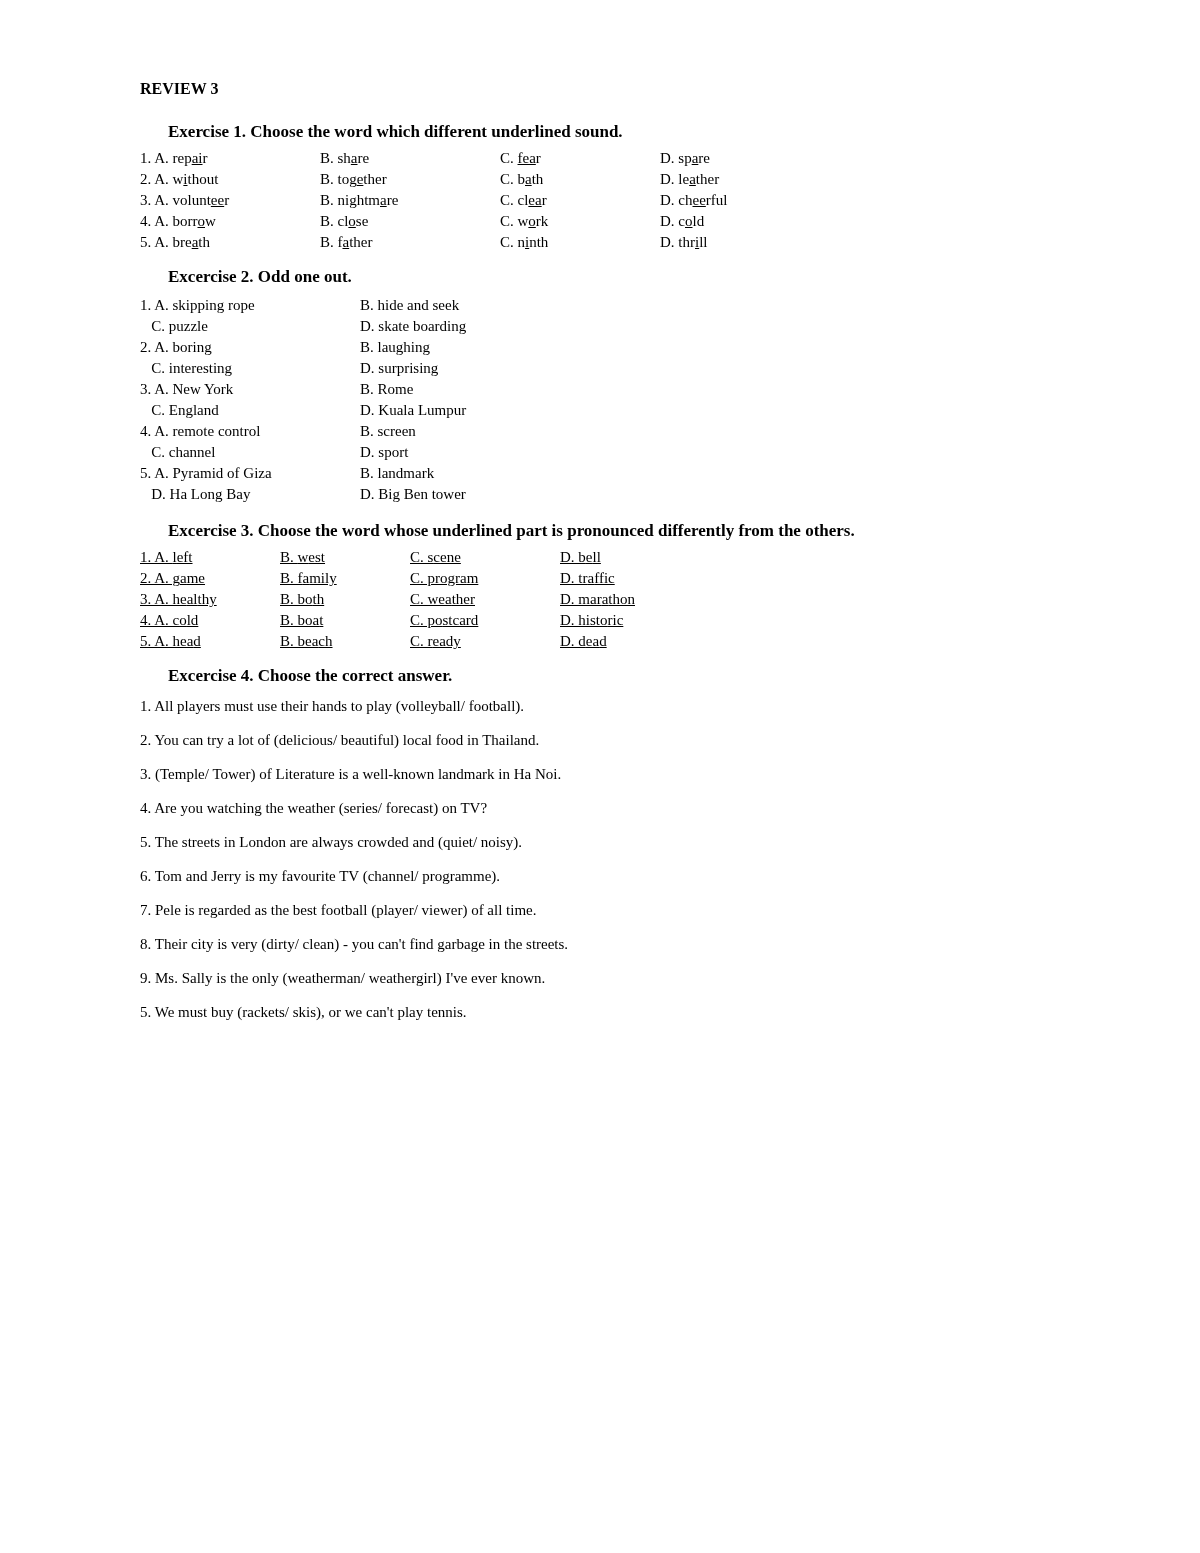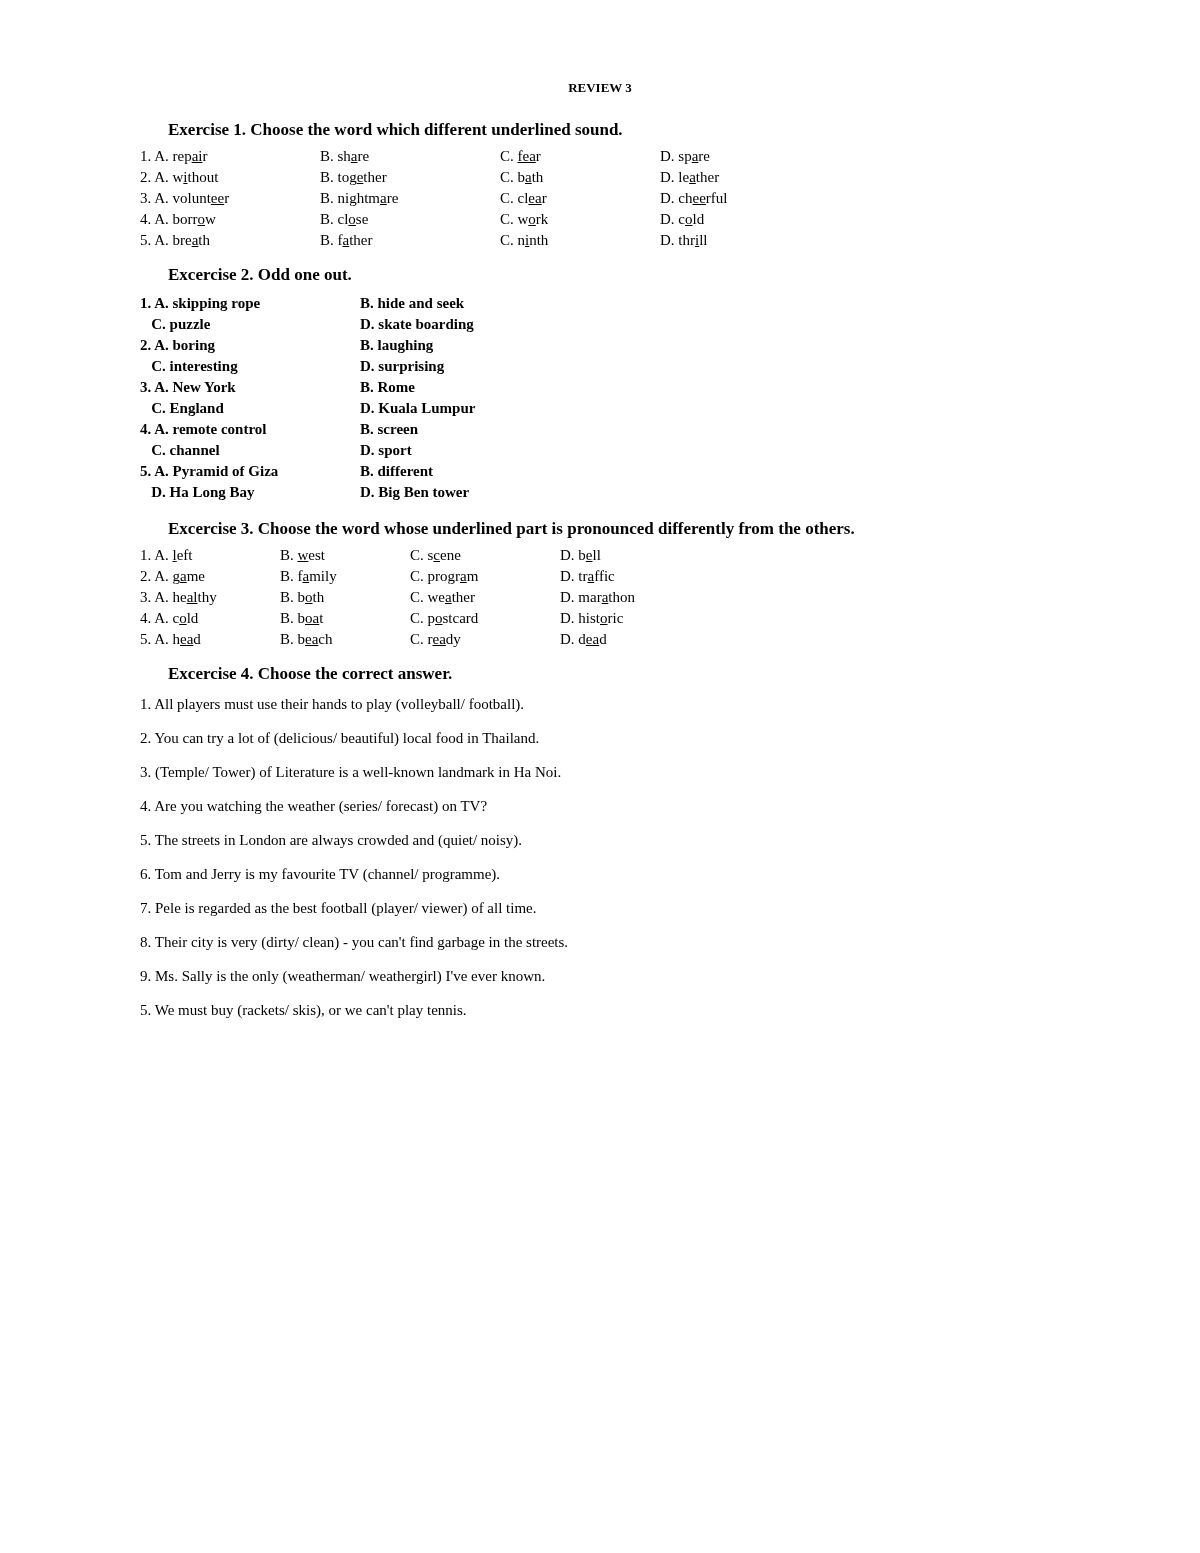--- a/index.html
+++ b/index.html
@@ -10,23 +10,23 @@
     body {
       background: #fff;
       font-family: "Times New Roman", Times, serif;
       font-size: 15px;
       color: #000;
       width: 1200px;
       min-height: 1553px;
       padding: 80px 140px;
     }
     .page-title {
-      text-align: center;
+      text-align: left;
       font-weight: bold;
-      font-size: 13px;
+      font-size: 16px;
       margin-bottom: 24px;
     }
     .exercise-title {
       font-weight: bold;
       font-size: 17px;
       margin-bottom: 8px;
       margin-left: 28px;
     }
     .exercise-section {
       margin-bottom: 16px;
@@ -44,27 +44,27 @@
     .underline {
       text-decoration: underline;
     }
     .odd-one-out-row {
       display: grid;
       grid-template-columns: 220px 220px;
       row-gap: 0px;
     }
     .odd-one-out-item {
       padding: 2px 0;
-      font-weight: bold;
     }
     .ex3-grid {
       display: grid;
       grid-template-columns: 140px 130px 150px 160px;
       row-gap: 20px;
       margin-bottom: 4px;
+      text-decoration: underline;
     }
     .fill-item {
       margin-bottom: 10px;
       line-height: 1.6;
     }
   </style>
 </head>
 <body>
 
 <div class="page-title">REVIEW 3</div>
@@ -191,21 +191,21 @@
     </div>
     <div class="odd-one-out-row">
       <div class="odd-one-out-item">&nbsp;&nbsp;&nbsp;C. channel</div>
       <div class="odd-one-out-item">D. sport</div>
     </div>
   </div>
 
   <div>
     <div class="odd-one-out-row">
       <div class="odd-one-out-item">5. A. Pyramid of Giza</div>
-      <div class="odd-one-out-item">B. different</div>
+      <div class="odd-one-out-item">B. landmark</div>
     </div>
     <div class="odd-one-out-row">
       <div class="odd-one-out-item">&nbsp;&nbsp;&nbsp;D. Ha Long Bay</div>
       <div class="odd-one-out-item">D. Big Ben tower</div>
     </div>
   </div>
 </div>
 
 <div class="exercise-section">
   <div class="exercise-title">Excercise 3. Choose the word whose underlined part is pronounced differently from the others.</div>

